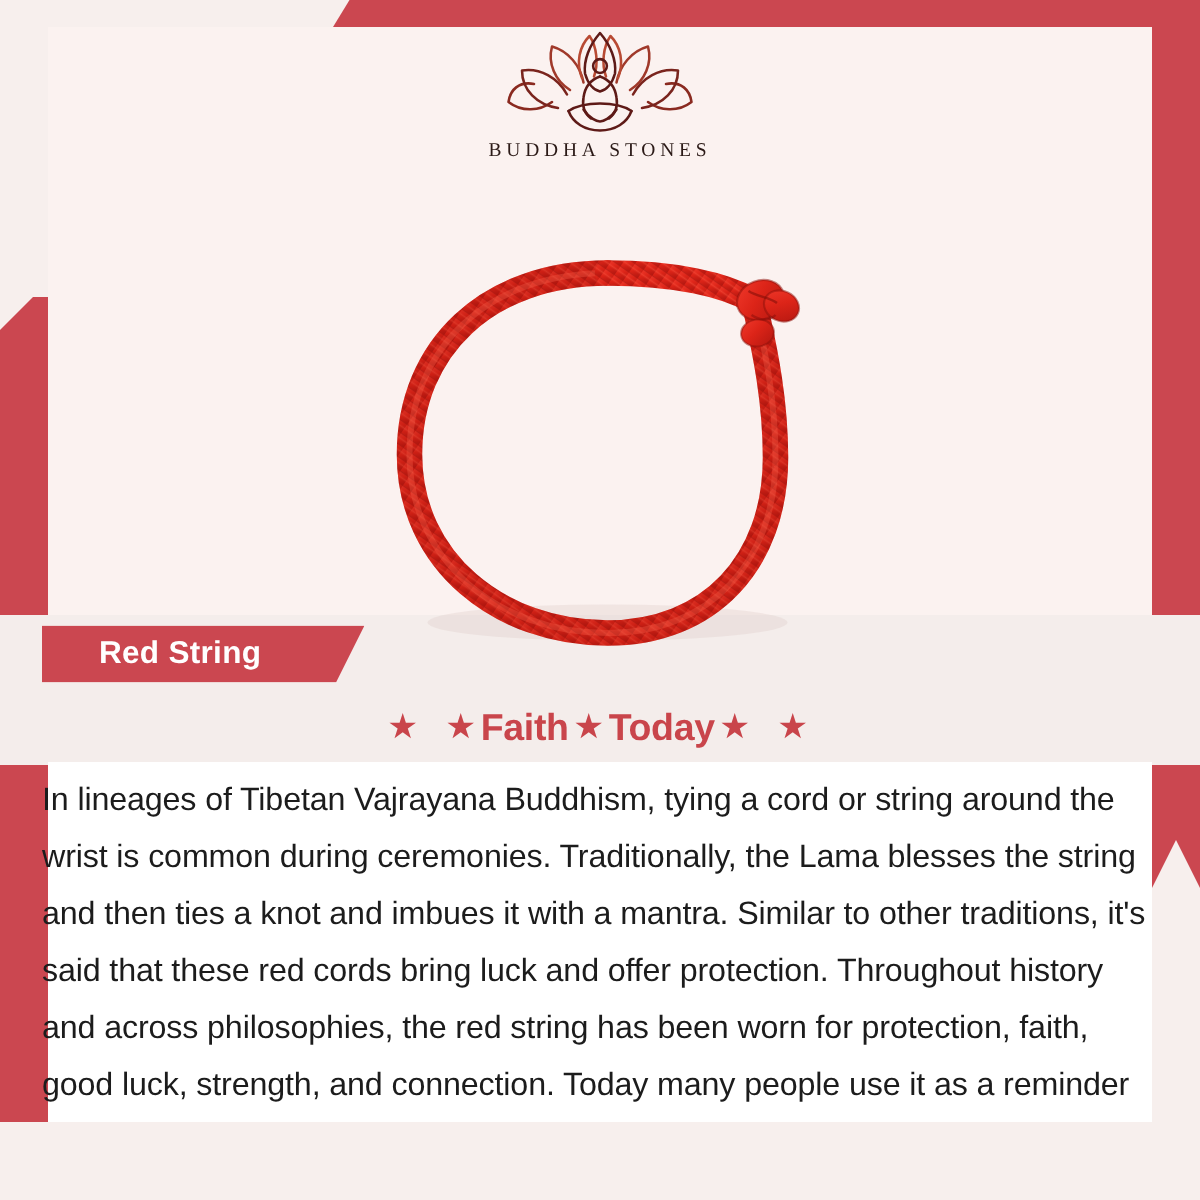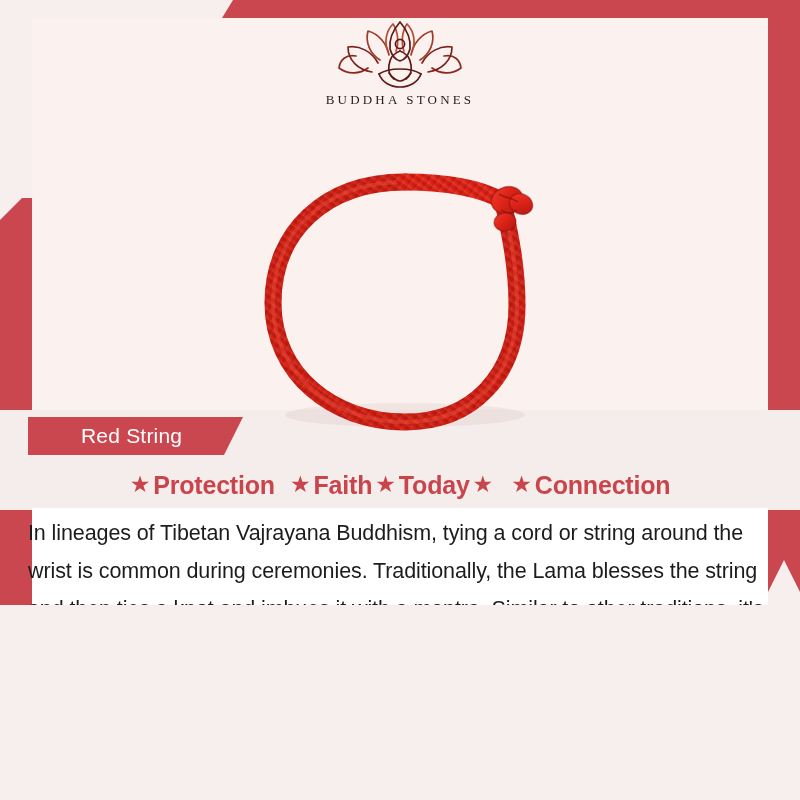--- a/index.html
+++ b/index.html
@@ -3,21 +3,21 @@
 <meta charset="utf-8">
 <style>
   html,body{margin:0;padding:0;}
   body{
     width:800px;height:800px;
     background:#F7EFED;
     font-family:"Liberation Sans", sans-serif;
     overflow:hidden;
     position:relative;
   }
-  #page{position:absolute;inset:0;width:800px;height:605px;overflow:hidden;background:#F7EFED;}
+  #page{position:absolute;inset:0;width:800px;height:748px;overflow:hidden;background:#F7EFED;}
 
   
   .deco{position:absolute;background:#CB4750;}
   #top-band{
     left:222px;top:0;width:578px;height:18px;
     clip-path:polygon(11px 0, 578px 0, 578px 18px, 0 18px);
   }
   #right-bar{
     left:768px;top:0;width:32px;height:592px;
     clip-path:polygon(0 0,32px 0,32px 592px,16px 560px,0 592px);
@@ -70,21 +70,21 @@
   #product{position:absolute;left:255px;top:160px;width:330px;height:290px;}
 
   
   #rs-banner{
     position:absolute;left:28px;top:417px;width:215px;height:38px;
     background:#CB4750;
     clip-path:polygon(0 0, 215px 0, 196px 38px, 0 38px);
     display:flex;align-items:center;
   }
   #rs-label{
-    margin-left:53px;color:#FFFFFF;font-weight:normal;font-size:21px;
+    margin-left:38px;color:#FFFFFF;font-weight:bold;font-size:21px;
     font-family:"Liberation Sans Narrow","Liberation Sans",sans-serif;
     letter-spacing:0.2px;
     text-align:center;
   }
 
   
   #benefits{
     position:absolute;left:32px;top:462px;width:736px;height:46px;
     display:flex;align-items:center;justify-content:center;gap:3px;
   }
@@ -212,36 +212,34 @@
     </svg>
   </div>
 
   <div id="rs-banner">
     <span id="rs-label">Red String</span>
   </div>
 
   <div id="benefits">
     <span class="benefit">
       <span class="star">★</span>
-      <span class="blabel">Protection</span>
     </span>
     <span class="gap"></span>
     <span class="benefit">
       <span class="star">★</span>
       <span class="blabel">Faith</span>
     </span>
     <span class="benefit">
       <span class="star">★</span>
       <span class="blabel">Today</span>
     </span>
     <span class="benefit">
       <span class="star">★</span>
     </span>
     <span class="gap"></span>
     <span class="benefit">
       <span class="star">★</span>
-      <span class="blabel">Connection</span>
     </span>
   </div>
 
   <div id="body-text">In lineages of Tibetan Vajrayana Buddhism, tying a cord or string around the wrist is common during ceremonies. Traditionally, the Lama blesses the string and then ties a knot and imbues it with a mantra. Similar to other traditions, it's said that these red cords bring luck and offer protection. Throughout history and across philosophies, the red string has been worn for protection, faith, good luck, strength, and connection. Today many people use it as a reminder that they're not alone. It's also a symbol of being loved, supported and, feeling safe and secure. For others, it's a prompt to stay positive while facing any adversity.</div>
 
 </div>
 
 </body></html>

